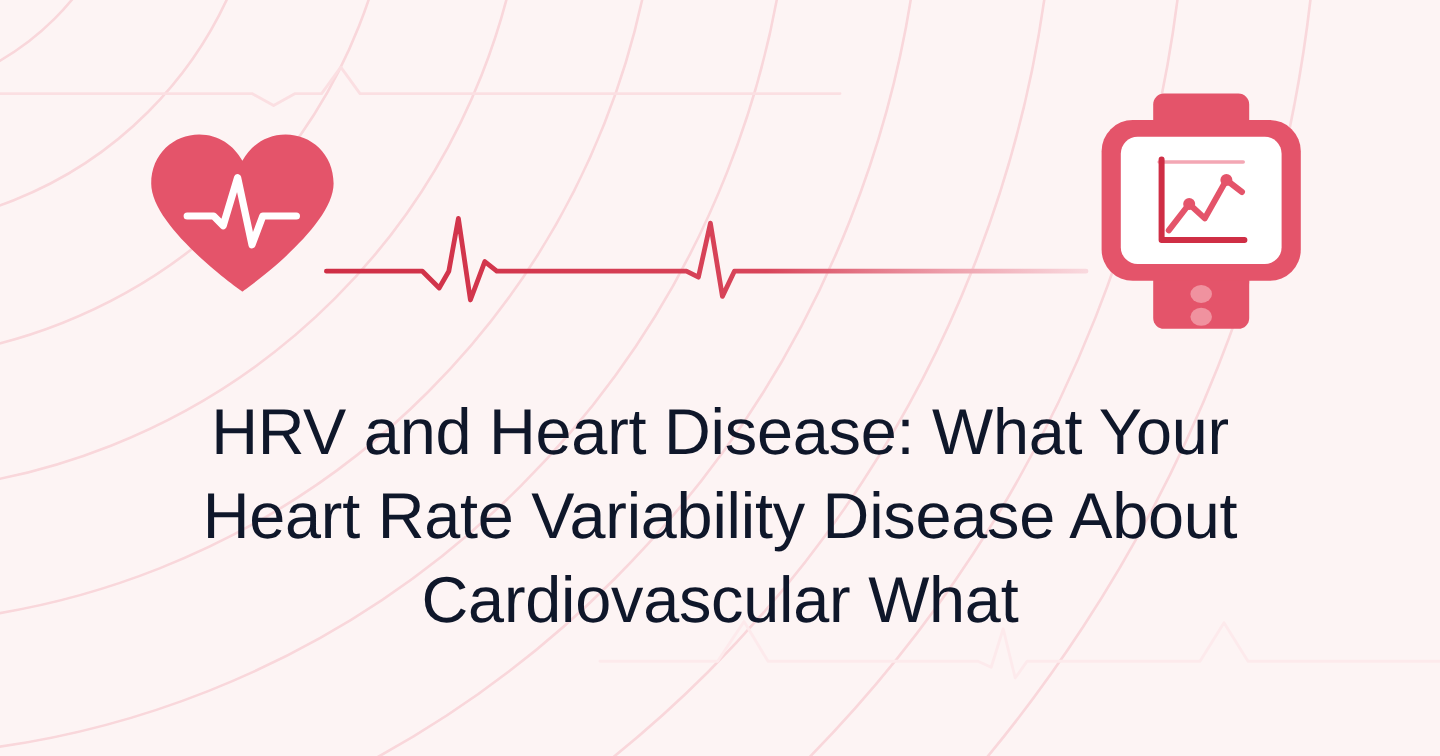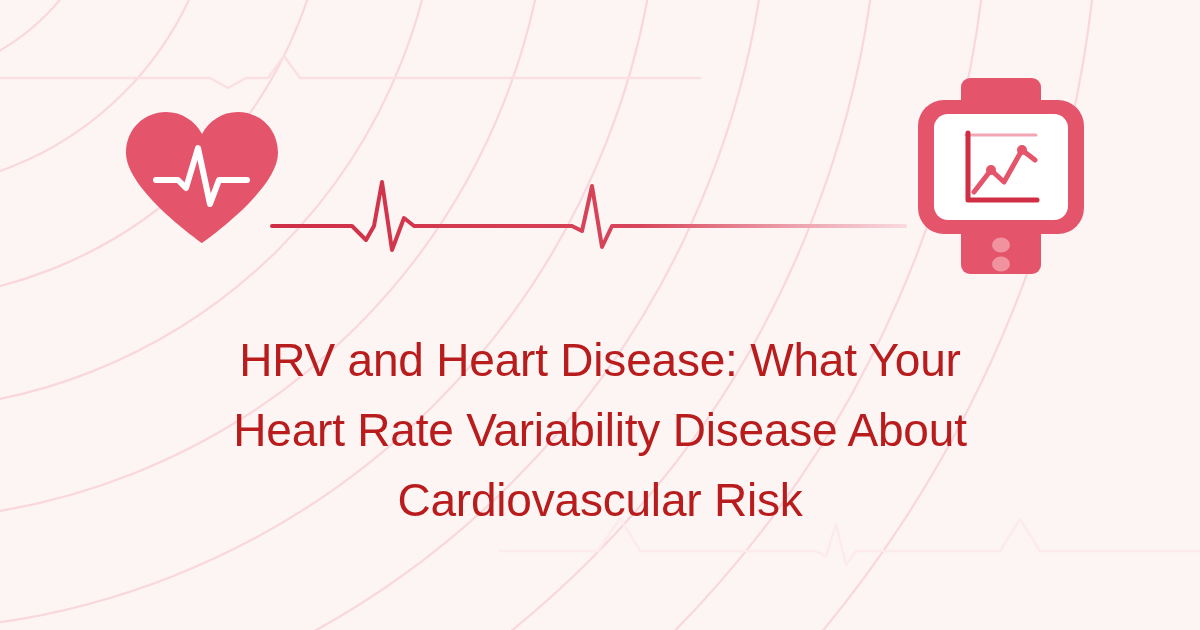--- a/index.html
+++ b/index.html
@@ -38,25 +38,25 @@
   #title-block {
     position: absolute;
     left: 0;
     top: 325px;
     width: 1200px;
     text-align: center;
   }
   #title-block .title-line {
     display: block;
     font-family: "Liberation Sans", sans-serif;
-    font-size: 46px;
+    font-size: 54px;
     line-height: 70px;
     font-weight: 400;
     letter-spacing: -0.2px;
-    color: #b91c1c;
+    color: #0f172a;
     white-space: nowrap;
   }
 </style>
 </head>
 <body>
 
 <div id="canvas">
 
   <svg id="bg-layer" viewBox="0 0 1200 630">
     <rect x="0" y="0" width="1200" height="630" fill="#fdf4f4"></rect>
@@ -130,16 +130,16 @@
         <path d="M974,192 L991,170 L1004,182 L1022,150 L1035,160" fill="none" stroke="#e4546a" stroke-width="5" stroke-linejoin="round" stroke-linecap="round"></path>
         <circle cx="991" cy="170" r="5" fill="#e4546a"></circle>
         <circle cx="1022" cy="150" r="5" fill="#e4546a"></circle>
       </g>
     </g>
   </svg>
 
   <div id="title-block">
     <span class="title-line">HRV and Heart Disease: What Your</span>
     <span class="title-line">Heart Rate Variability Disease About</span>
-    <span class="title-line">Cardiovascular Risk</span>
+    <span class="title-line">Cardiovascular What</span>
   </div>
 
 </div>
 
 </body></html>

